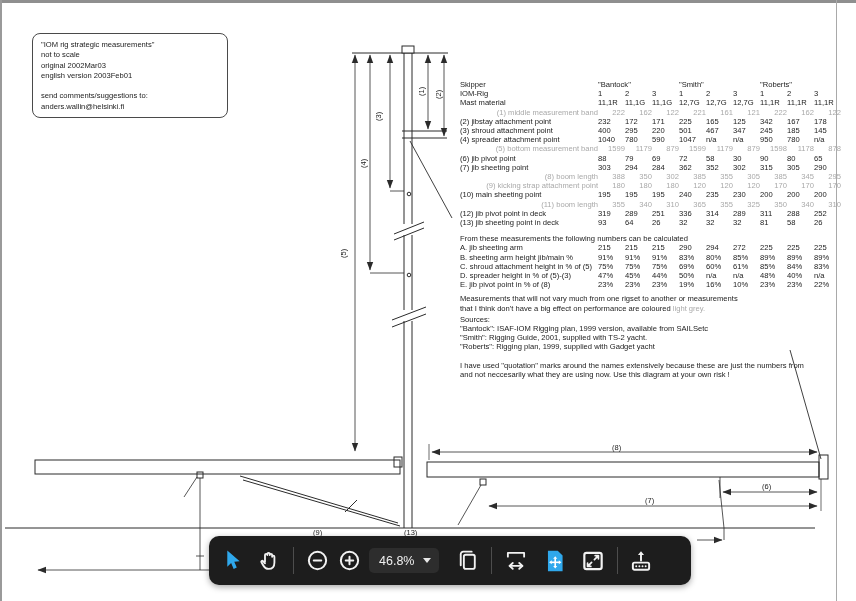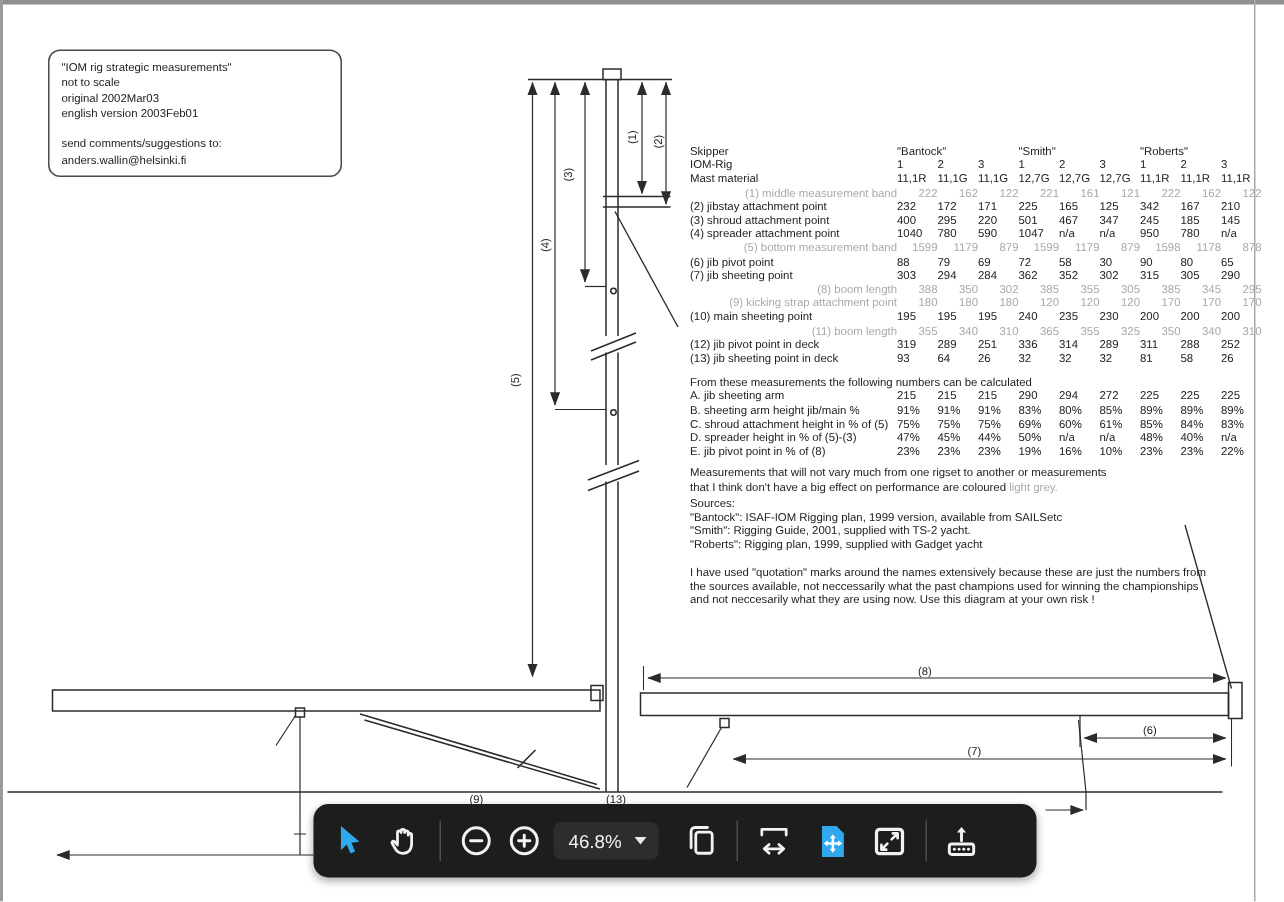--- a/index.html
+++ b/index.html
@@ -11,21 +11,21 @@
   .chrome-right{position:absolute;left:836px;top:0;width:1px;height:601px;background:#a9a9a9;}
   
   .notebox{position:absolute;left:32px;top:33px;width:180px;height:72px;border:1.4px solid #4a4a4a;
            border-radius:8px;padding:6px 6px 5px 8px;font-size:7.6px;line-height:10.3px;color:#222;}
   
   svg.draw{position:absolute;left:0;top:0;}
   
   .dlab{position:absolute;font-size:7.5px;color:#222;white-space:nowrap;}
   .rot{transform:rotate(-90deg);transform-origin:0 0;}
   
-  .tcol{position:absolute;left:460px;top:96px;width:392px;font-size:7.6px;line-height:9.2px;
+  .tcol{position:absolute;left:460px;top:80px;width:392px;font-size:7.6px;line-height:9.2px;
         color:#222;white-space:nowrap;}
   .grid{display:grid;grid-template-columns:138px repeat(9,27px);}
   .grid > span{overflow:visible;}
   .g{color:#a9a9a9;text-align:right;}
   .blk{display:block;}
   
   .toolbar{position:absolute;left:209px;top:536px;width:482px;height:49px;background:#1d1d1d;
            border-radius:10px;display:flex;align-items:center;box-shadow:0 2px 6px rgba(0,0,0,.35);text-align:right;}
   .tb{display:flex;align-items:center;justify-content:center;width:28px;height:32px;cursor:pointer;}
   .tb svg{display:block;}
@@ -175,21 +175,21 @@
         <div class="grid">
           <span>(2) jibstay attachment point</span>
           <span>232</span>
           <span>172</span>
           <span>171</span>
           <span>225</span>
           <span>165</span>
           <span>125</span>
           <span>342</span>
           <span>167</span>
-          <span>210</span>
+          <span>178</span>
         </div>
         <div class="grid">
           <span>(3) shroud attachment point</span>
           <span>400</span>
           <span>295</span>
           <span>220</span>
           <span>501</span>
           <span>467</span>
           <span>347</span>
           <span>245</span>
@@ -389,21 +389,20 @@
     <div style="margin-top:2px">
       <span class="blk">Sources:</span>
       <div id="sources-lines">
           <span class="blk">"Bantock": ISAF-IOM Rigging plan, 1999 version, available from SAILSetc</span>
           <span class="blk">"Smith": Rigging Guide, 2001, supplied with TS-2 yacht.</span>
           <span class="blk">"Roberts": Rigging plan, 1999, supplied with Gadget yacht</span>
         </div>
     </div>
     <div style="margin-top:9px" id="disclaimer">
         <span class="blk">I have used "quotation" marks around the names extensively because these are just the numbers from</span>
-        <span class="blk">the sources available, not neccessarily what the past champions used for winning the championships</span>
         <span class="blk">and not neccesarily what they are using now. Use this diagram at your own risk !</span>
       </div>
   </div>
 
   <div class="toolbar">
     <div class="tb" style="margin-left:9px">
       <svg width="25" height="25" viewBox="0 0 24 24">
         <path d="M7 2.5 V18 l3.7-3.6 2.4 5.7 3-1.3-2.4-5.6 5.2-.5 z" fill="#2fa8ec"></path>
       </svg>
     </div>

